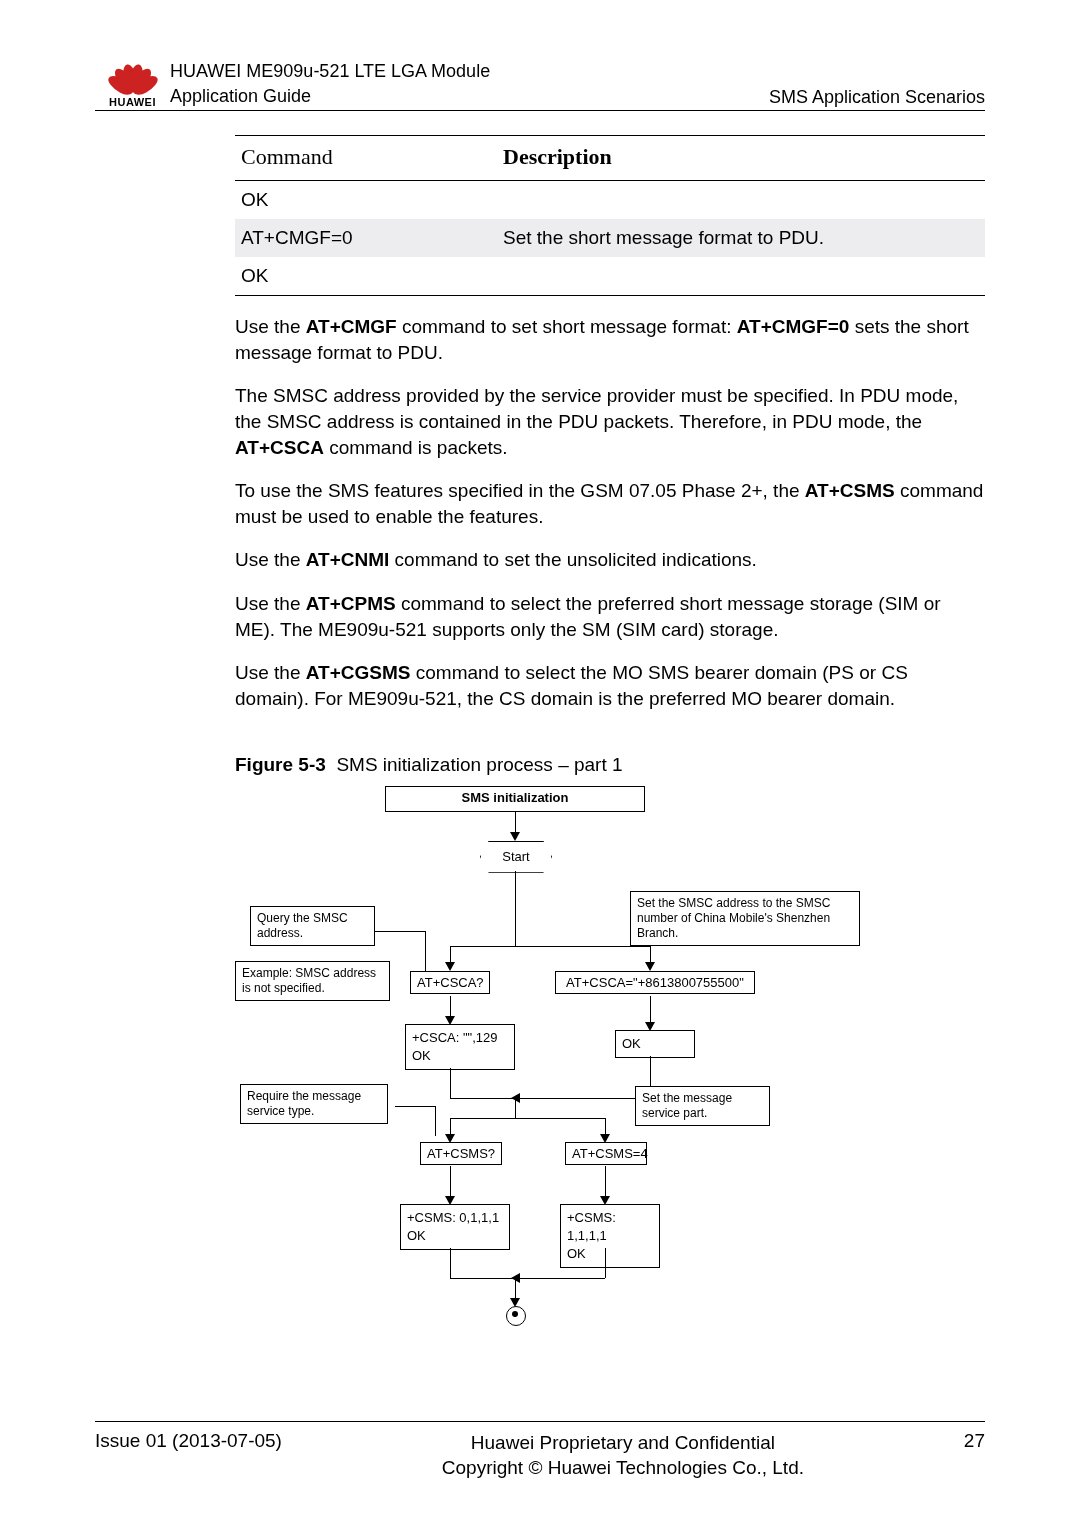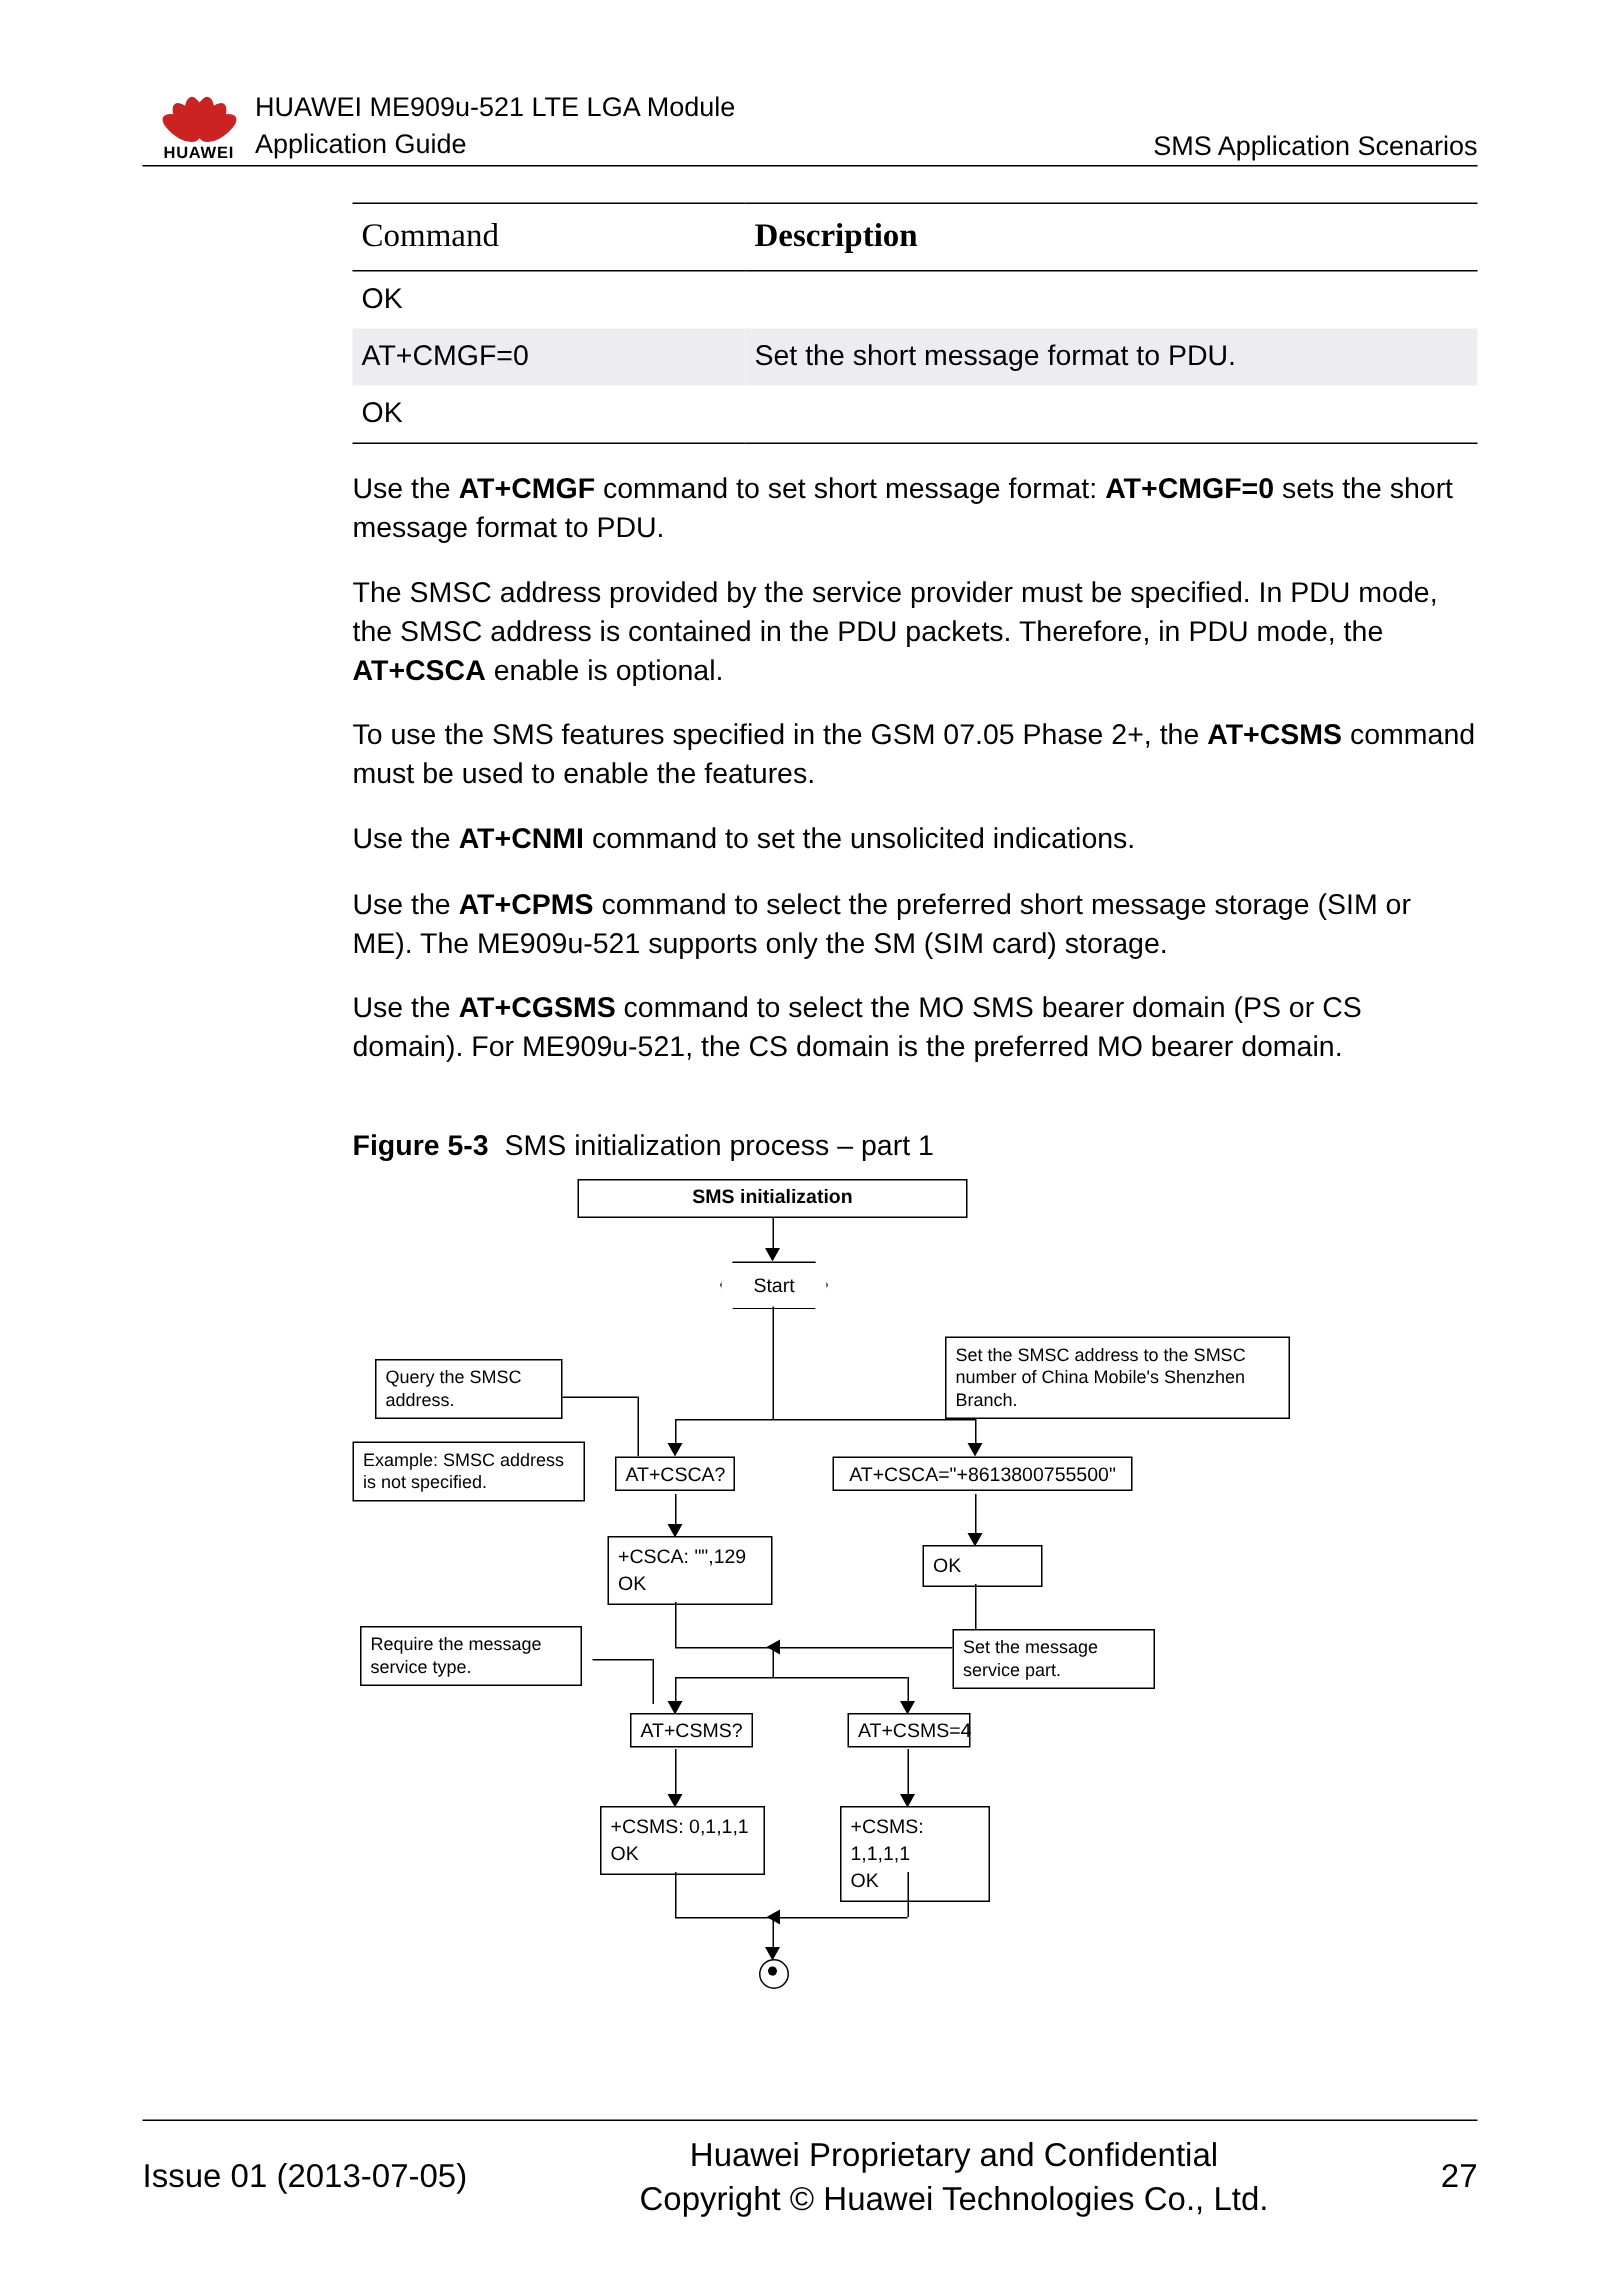--- a/index.html
+++ b/index.html
@@ -75,21 +75,21 @@
     border-right:9px solid #000;}
   .circ { position:absolute; width:18px;height:18px;border:1px solid #000;
     border-radius:50%; background:#fff;}
   .hex { position:absolute; width:70px;height:30px;
     background:#fff; border:1px solid #000;
     display:flex;align-items:center;justify-content:center;
     clip-path: polygon(12% 0,88% 0,100% 50%,88% 100%,12% 100%,0 50%);
     font-size:13px; text-align:center;}
   .ftr { position:absolute; left:95px; right:95px; bottom:46px;
     border-top:1.5px solid #000; padding-top:8px;
-    display:flex; align-items:center; font-size:22px;}
+    display:flex; align-items:flex-start; font-size:19px;}
   .ftr-mid { flex:1; text-align:center; line-height:1.35; }
 </style>
 </head>
 <body>
 
 <div class="page">
 
   <div class="hdr">
     <div class="logo-col">
       <div class="logo-fan">
@@ -131,21 +131,21 @@
           <td class="c-cmd">OK</td>
           <td></td>
         </tr>
       </tbody>
     </table>
 
     <p class="body">
       <span>Use the </span><b>AT+CMGF</b><span> command to set short message format: </span><b>AT+CMGF=0</b><span> sets the short message format to PDU.</span>
     </p>
     <p class="body">
-      <span>The SMSC address provided by the service provider must be specified. In PDU mode, the SMSC address is contained in the PDU packets. Therefore, in PDU mode, the </span><b>AT+CSCA</b><span> enable is optional.</span>
+      <span>The SMSC address provided by the service provider must be specified. In PDU mode, the SMSC address is contained in the PDU packets. Therefore, in PDU mode, the </span><b>AT+CSCA</b><span> command is packets.</span>
     </p>
     <p class="body">
       <span>To use the SMS features specified in the GSM 07.05 Phase 2+, the </span><b>AT+CSMS</b><span> command must be used to enable the features.</span>
     </p>
     <p class="body">
       <span>Use the </span><b>AT+CNMI</b><span> command to set the unsolicited indications.</span>
     </p>
     <p class="body">
       <span>Use the </span><b>AT+CPMS</b><span> command to select the preferred short message storage (SIM or ME). The ME909u-521 supports only the SM (SIM card) storage.</span>
     </p>

